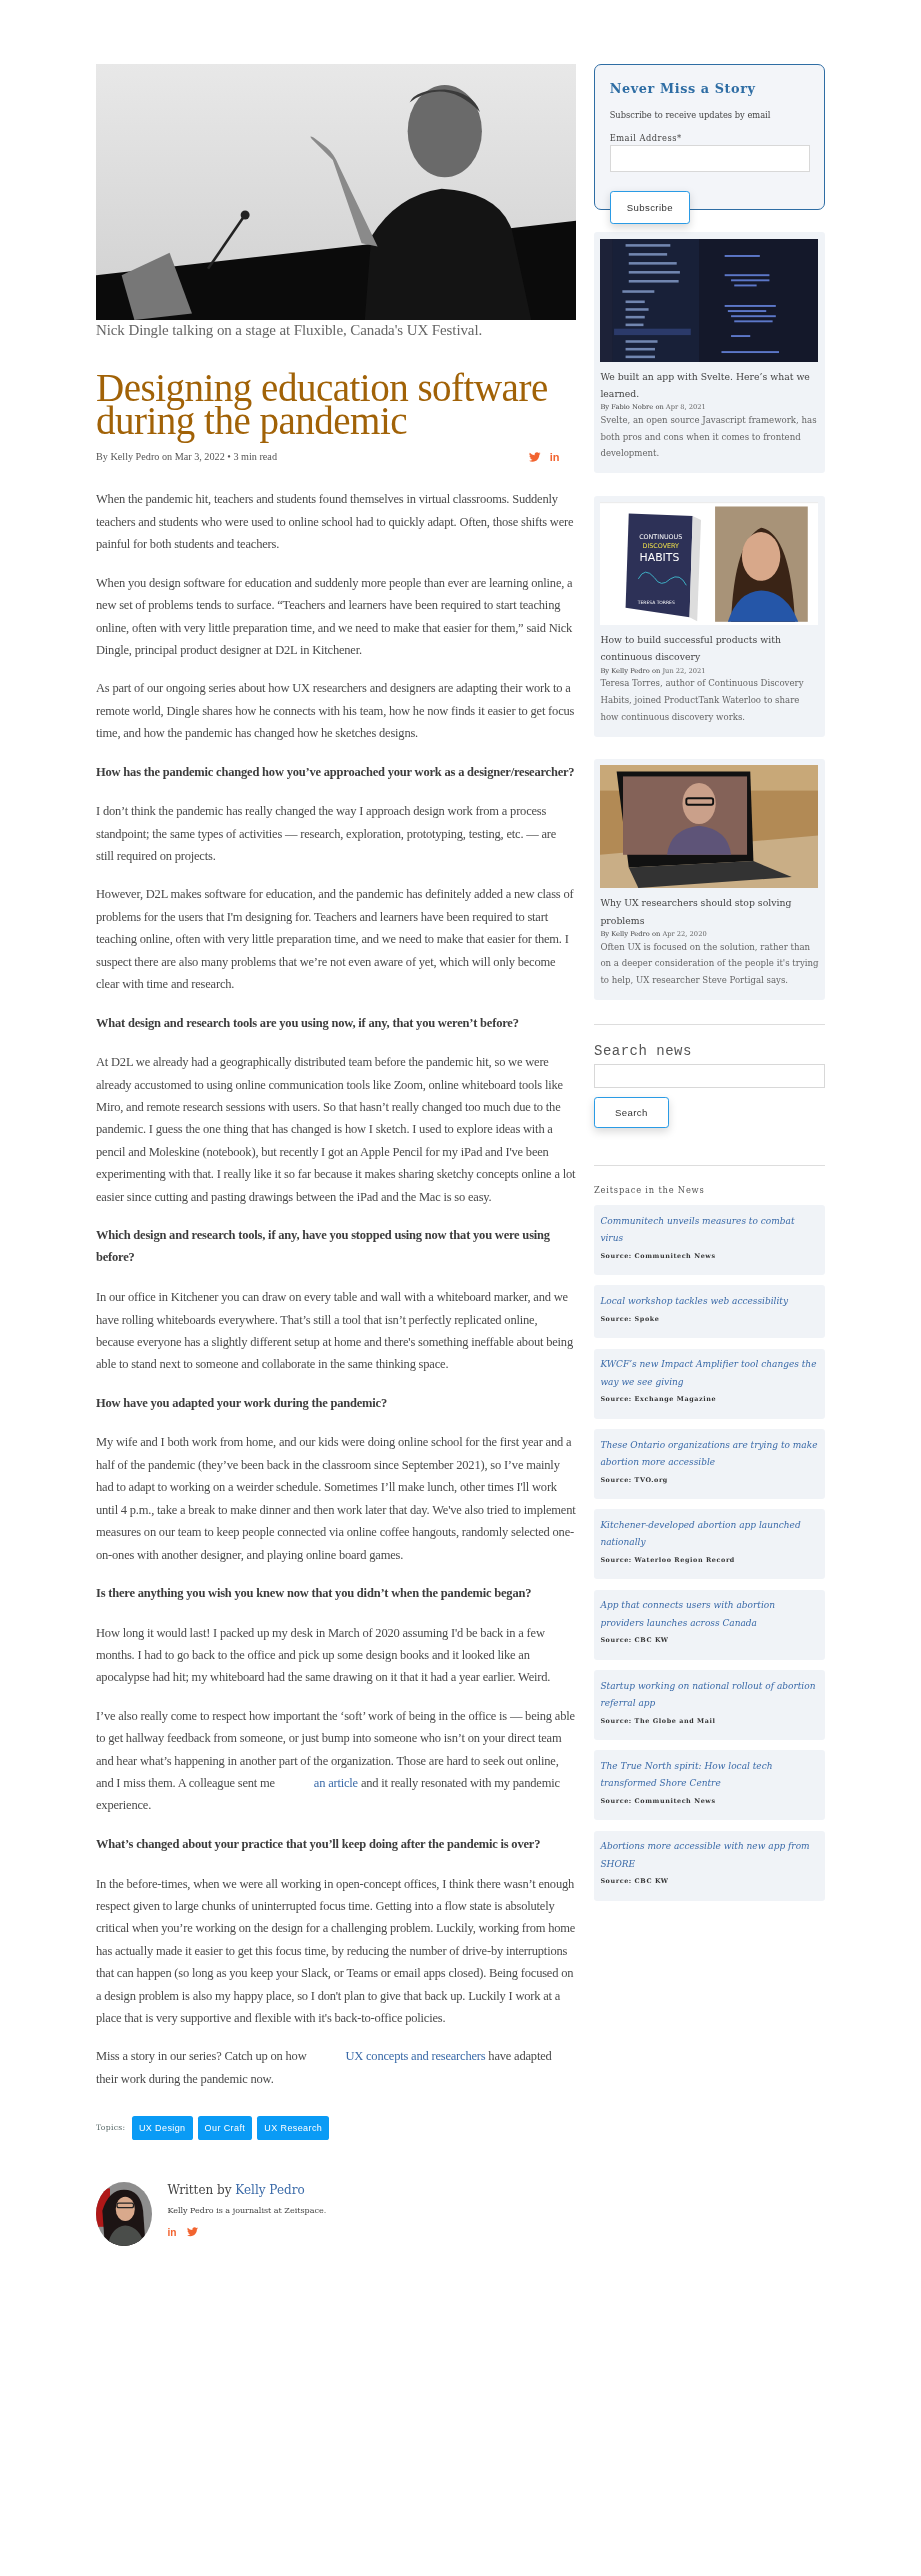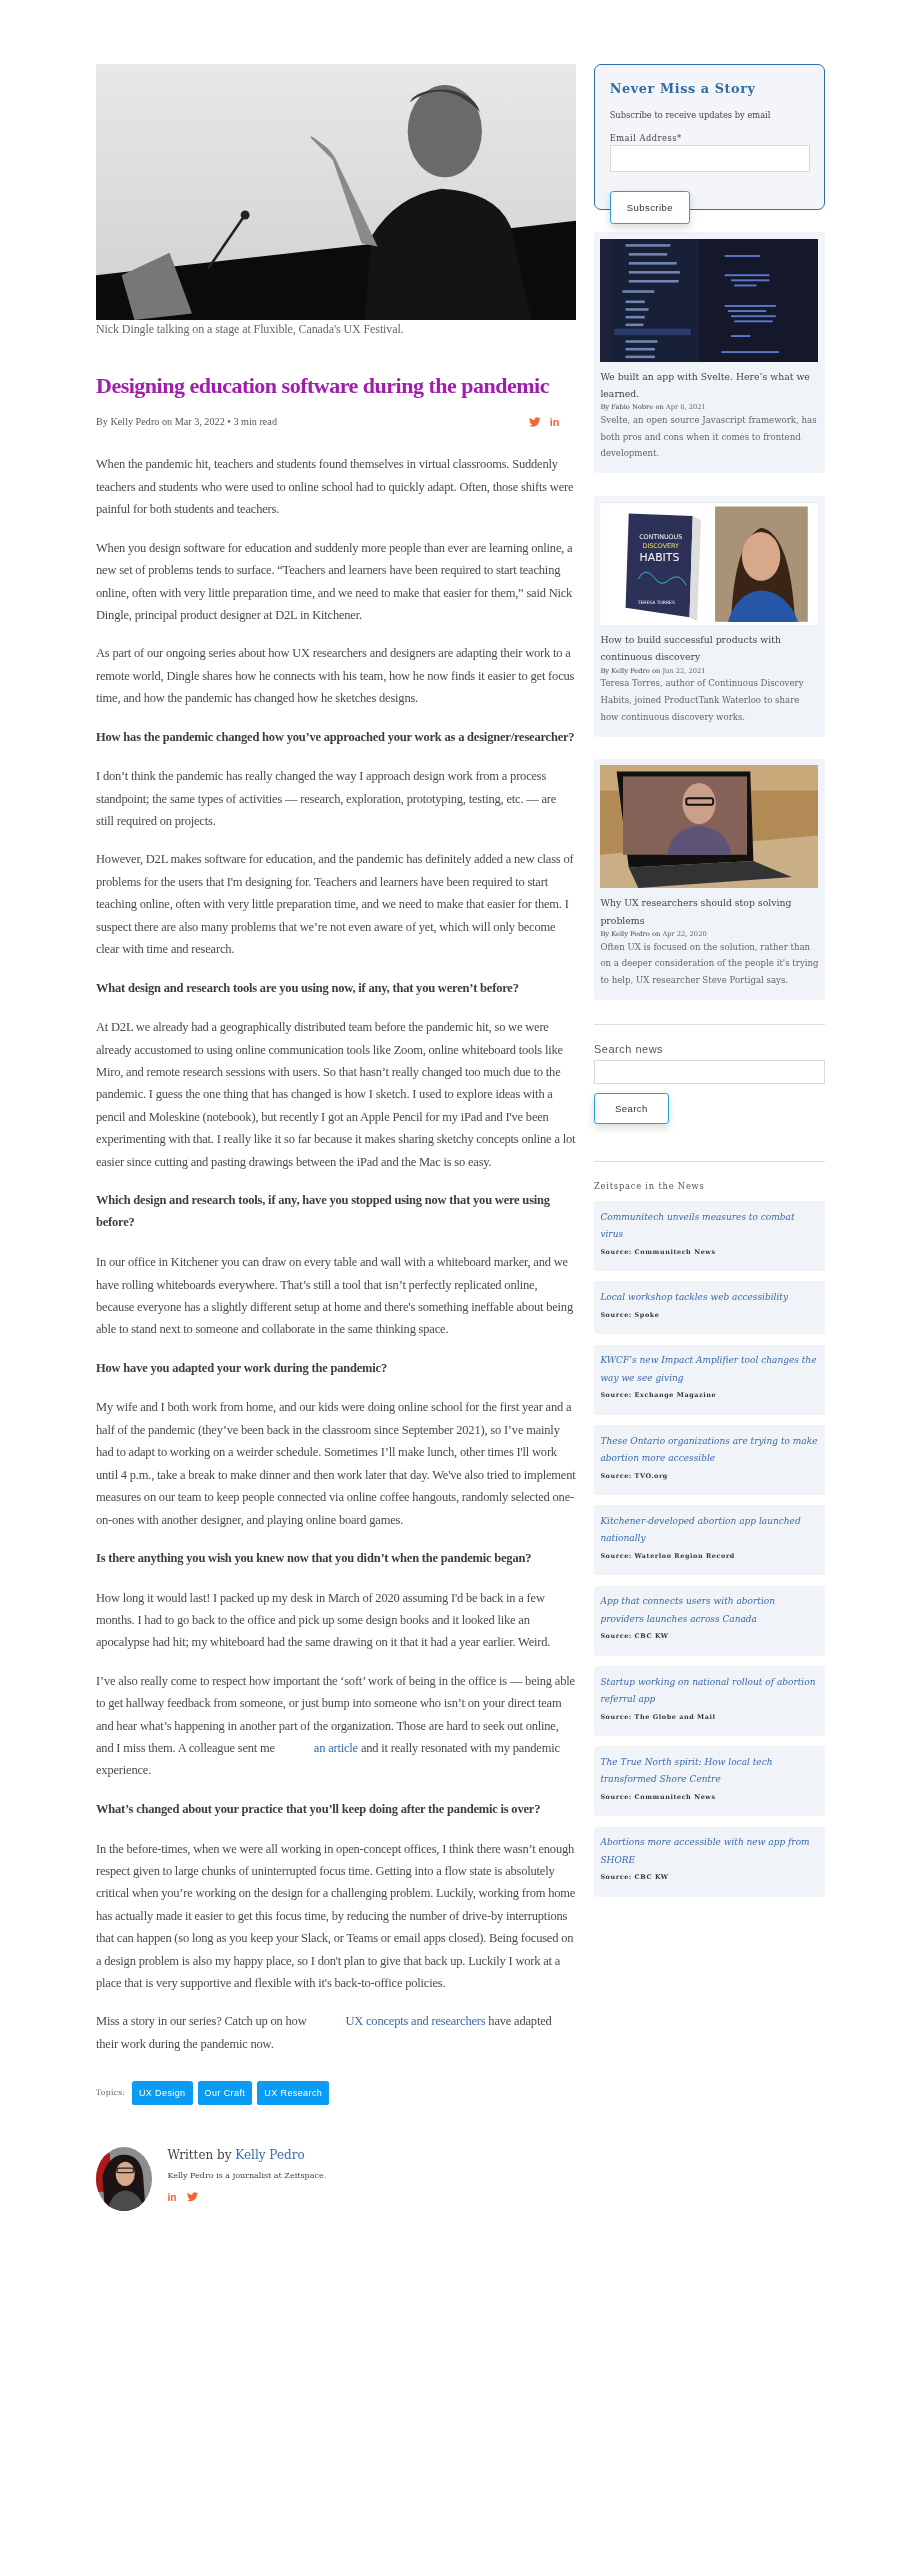--- a/index.html
+++ b/index.html
@@ -25,31 +25,31 @@
   .hero {
     width: 480px;
     height: 256px;
     position: relative;
     overflow: hidden;
     background: #111;
   }
   .hero svg { display: block; width: 100%; height: 100%; }
   .caption {
     font-family: "Liberation Serif", serif;
-    font-size: 12px;
+    font-size: 15px;
     color: #666;
     margin-top: 1.9px;
     letter-spacing: -0.1px;
   }
   .title {
     font-family: "Liberation Serif", serif;
-    font-weight: bold;
-    font-size: 22px;
+    font-weight: normal;
+    font-size: 39px;
     line-height: 33px;
-    color: #a21caf;
+    color: #a16207;
     margin-top: 32px;
     letter-spacing: -0.5px;
   }
   .byline-row {
     display: flex;
     justify-content: space-between;
     align-items: center;
     margin-top: 14px;
   }
   .byline {
@@ -219,22 +219,22 @@
     font-family: "DejaVu Serif", serif;
     font-size: 8.6px;
     line-height: 16.6px;
     color: #666;
     margin-top: 0.6px;
   }
 
   .divider { height: 0.6px; background: #ddd; }
 
   .search-label {
-    font-family: Liberation Sans, sans-serif;
-    font-size: 11px;
+    font-family: Liberation Mono, monospace;
+    font-size: 14px;
     color: #555;
     letter-spacing: 0.5px;
     margin-top: 18px;
   }
   .search-input {
     display: block;
     width: 231px;
     height: 24px;
     margin-top: 5.1px;
     border: 0.6px solid #d8d8d8;

